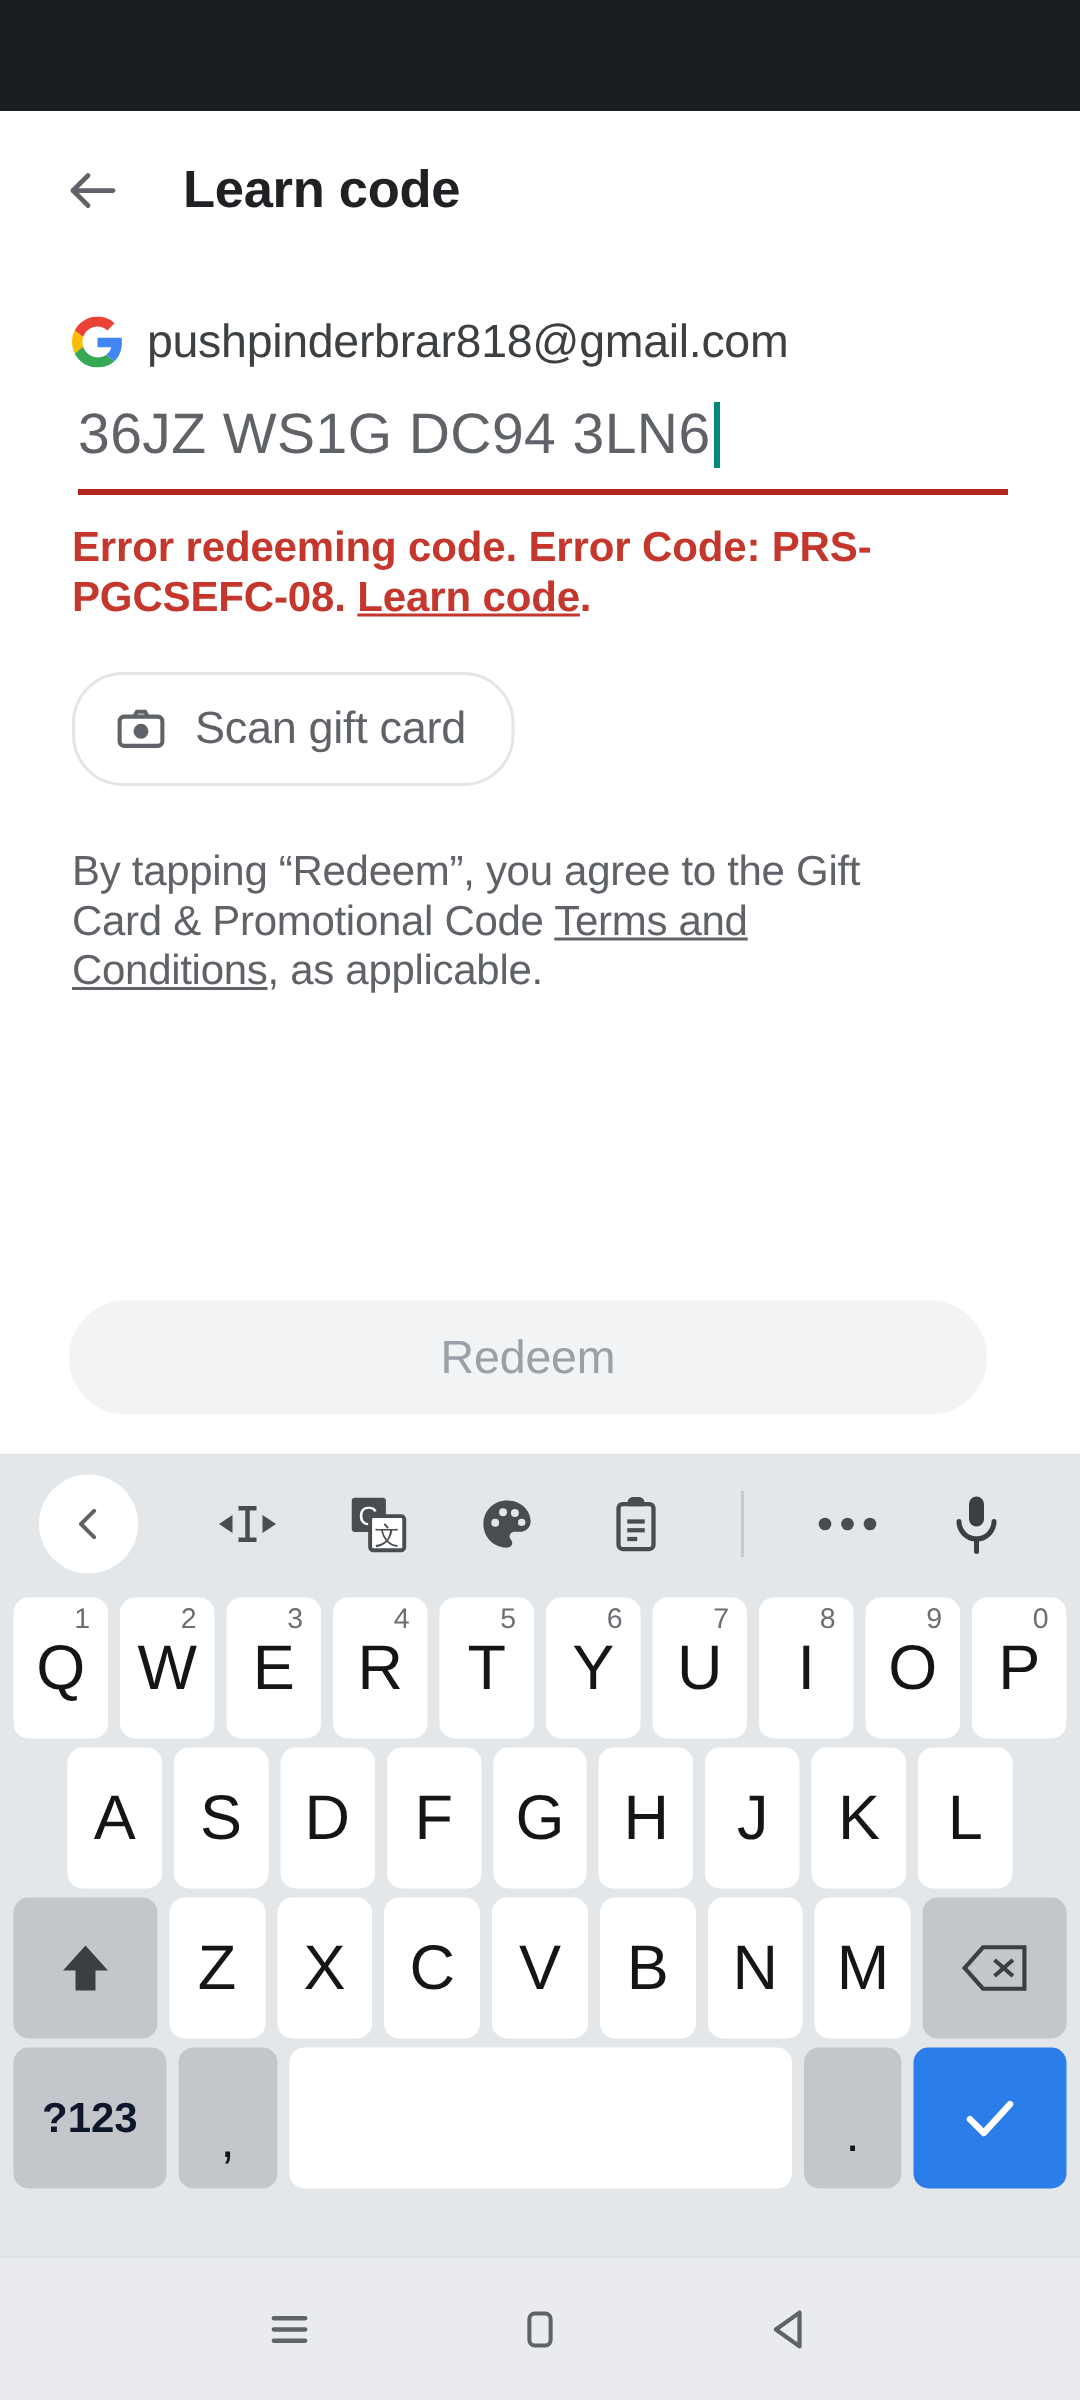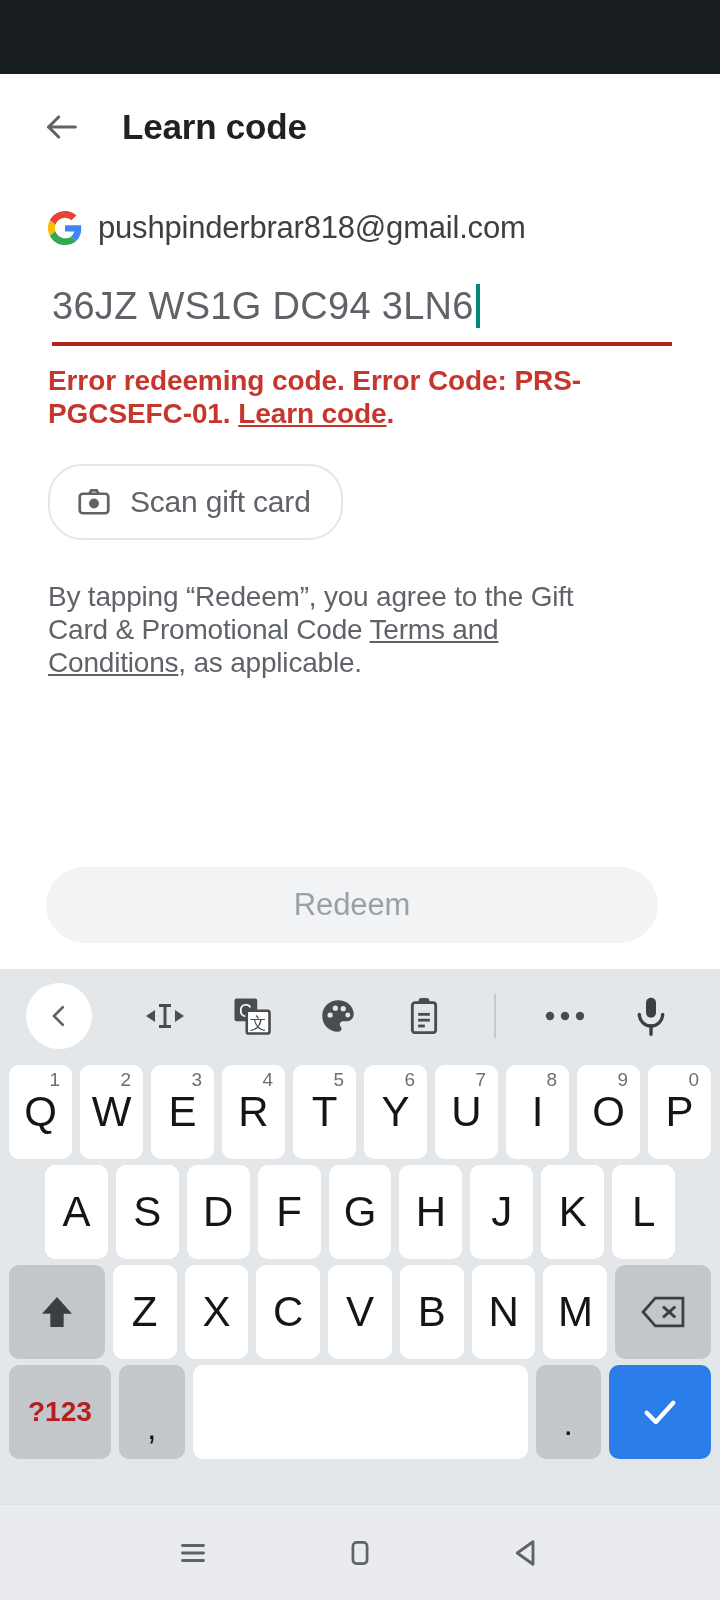--- a/index.html
+++ b/index.html
@@ -22,21 +22,21 @@
   .back-arrow svg { width: 40px; height: 40px; display: block; }
   .appbar-title {
     font-size: 35px; font-weight: bold; color: #202124;
     margin-left: 34px; letter-spacing: -0.2px;
   }
 
   .account-row { display: flex; align-items: center; padding: 30px 0 0 48px; text-align: right; }
   .g-logo { width: 34px; height: 34px; flex: 0 0 34px; display:block; }
   .account-email { font-size: 31px; color: #3c4043; margin-left: 16px; letter-spacing: -0.2px; }
 
-  .code-field { margin: 38px 48px 0 52px; position: relative; }
+  .code-field { margin: 22px 48px 0 52px; position: relative; }
   .code-text {
     font-size: 38px; color: #5f6368; letter-spacing: 0.3px;
     padding-bottom: 14px; white-space: nowrap; display: flex; align-items: center;
   }
   .caret { display:inline-block; width: 4px; height: 44px; background: #00897b; margin-left: 2px; }
   .code-underline { height: 4px; background: #b3261e; width: 100%; }
 
   .error-text {
     margin: 18px 60px 0 48px; font-size: 28px; line-height: 1.18;
     color: #c5372c; font-weight: bold; letter-spacing: -0.1px;
@@ -91,21 +91,21 @@
     font-size: 42px; color: #151516;
   }
   .key.gray { background: #c3c7cc; }
   .key.blue { background: #2b7de9; }
   .key .num {
     position: absolute; top: 4px; right: 12px;
     font-size: 19px; color: #6b6f73;
   }
   .row2 { padding: 0 36px; }
   .row3 .key-shift, .row3 .key-backspace { flex: 1.5 1 0; }
-  .row4 .key-sym { flex: 1.55 1 0; font-size: 28px; font-weight: bold; color: #b91c1c; }
+  .row4 .key-sym { flex: 1.55 1 0; font-size: 28px; font-weight: bold; color: #0f172a; }
   .row4 .key-comma { flex: 1 1 0; font-size: 34px; align-items: flex-end; padding-bottom: 12px; }
   .row4 .key-space { flex: 5.1 1 0; }
   .row4 .key-period { flex: 1 1 0; font-size: 34px; align-items: flex-end; padding-bottom: 16px; }
   .row4 .key-enter { flex: 1.55 1 0; }
   .key svg { display: block; }
 
   
   .navbar {
     flex: 0 0 96px; background: #e9ebee; display: flex; align-items: center;
     justify-content: space-around; padding: 0 110px; border-top: 1px solid #dfe2e5;
@@ -144,21 +144,21 @@
 
     <div class="code-field">
       <div class="code-text">
         <span>36JZ WS1G DC94 3LN6</span>
         <span class="caret"></span>
       </div>
       <div class="code-underline"></div>
     </div>
 
     <div class="error-text">
-      <span>Error redeeming code. Error Code: PRS-PGCSEFC-01. </span><span class="link">Learn code</span><span>.</span>
+      <span>Error redeeming code. Error Code: PRS-PGCSEFC-08. </span><span class="link">Learn code</span><span>.</span>
     </div>
 
     <div class="scan-btn">
       <svg class="cam" viewBox="0 0 24 24" fill="none" stroke="#5f6368" stroke-width="1.8">
         <rect x="2.5" y="6.5" width="19" height="13" rx="2"></rect>
         <path d="M9 6.5l1.2-2.2h3.6L15 6.5"></path>
         <circle cx="12" cy="13" r="3.3" fill="#5f6368" stroke="none"></circle>
       </svg>
       <span class="scan-label">Scan gift card</span>
     </div>

